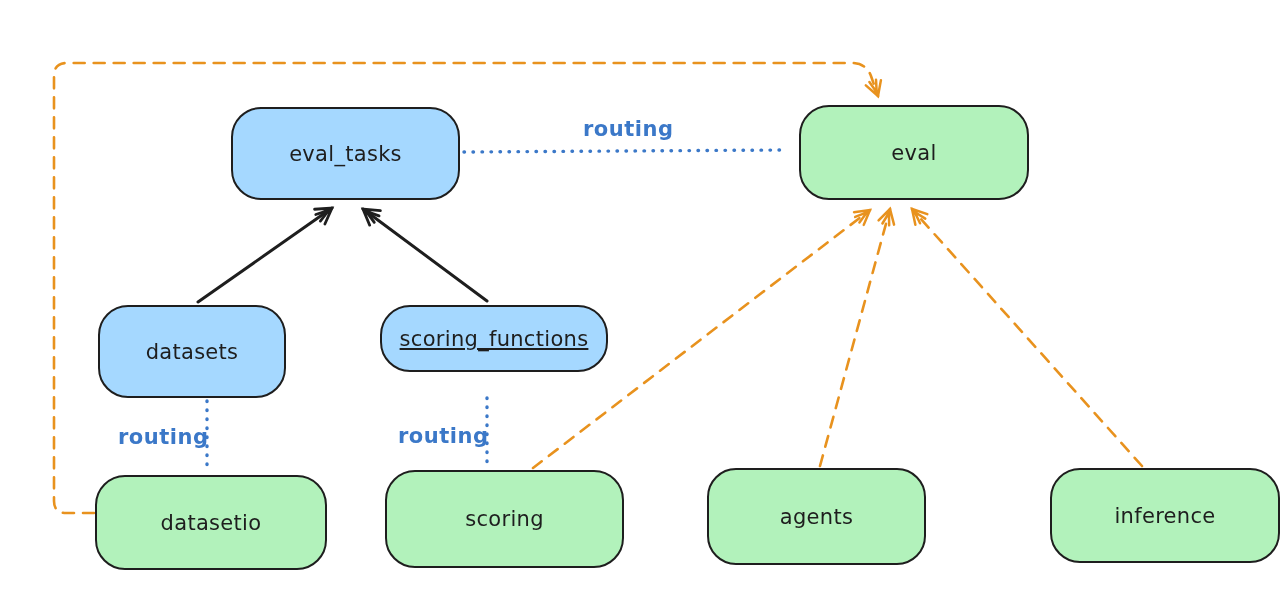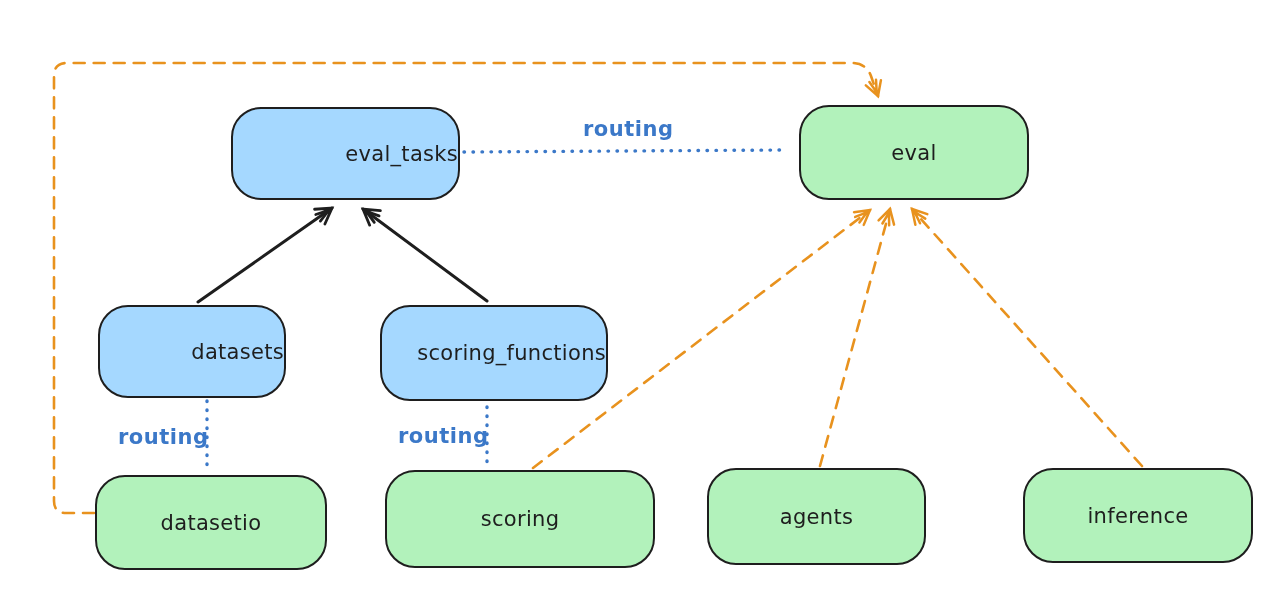--- a/index.html
+++ b/index.html
@@ -30,31 +30,31 @@
     border: 2.5px solid var(--node-border, #1e1e1e);
     border-radius: 30px;
     display: flex;
     align-items: center;
     justify-content: center;
     font-size: 21px;
     letter-spacing: 0.3px;
     color: var(--node-border, #1e1e1e);
     box-sizing: border-box;
   }
-  .node-blue  { background: var(--node-blue-fill, #a5d8ff); justify-content: flex-end; }
+  .node-blue  { background: var(--node-blue-fill, #a5d8ff); }
   .node-green { background: var(--node-green-fill, #b2f2bb); }
 
   .n-eval-tasks        { left: 231px; top: 107px; width: 229px; height: 93px; }
   .n-eval              { left: 787px; top: 105px; width: 230px; height: 95px; margin-left: 12px; }
   .n-datasets          { left:  98px; top: 305px; width: 188px; height: 93px; }
-  .n-scoring-functions { left: 380px; top: 305px; width: 228px; height: 96px; }
+  .n-scoring-functions { left: 380px; top: 305px; width: 228px; height: 67px; text-decoration: underline; }
   .n-datasetio         { left:  95px; top: 475px; width: 232px; height: 95px; }
-  .n-scoring           { left: 385px; top: 470px; width: 270px; height: 98px; }
+  .n-scoring           { left: 385px; top: 470px; width: 239px; height: 98px; }
   .n-agents            { left: 707px; top: 468px; width: 219px; height: 97px; border-radius: 29px; }
-  .n-inference         { left: 1023px; top: 468px; width: 230px; height: 95px; }
+  .n-inference         { left: 1050px; top: 468px; width: 230px; height: 95px; }
 
   .routing-label {
     position: absolute;
     color: var(--edge-blue, #3b78c8);
     font-size: 21px;
     font-weight: 600;
     letter-spacing: 0.5px;
   }
   .r-top    { left: 583px; top: 117px; }
   .r-left   { left: 118px; top: 425px; }

